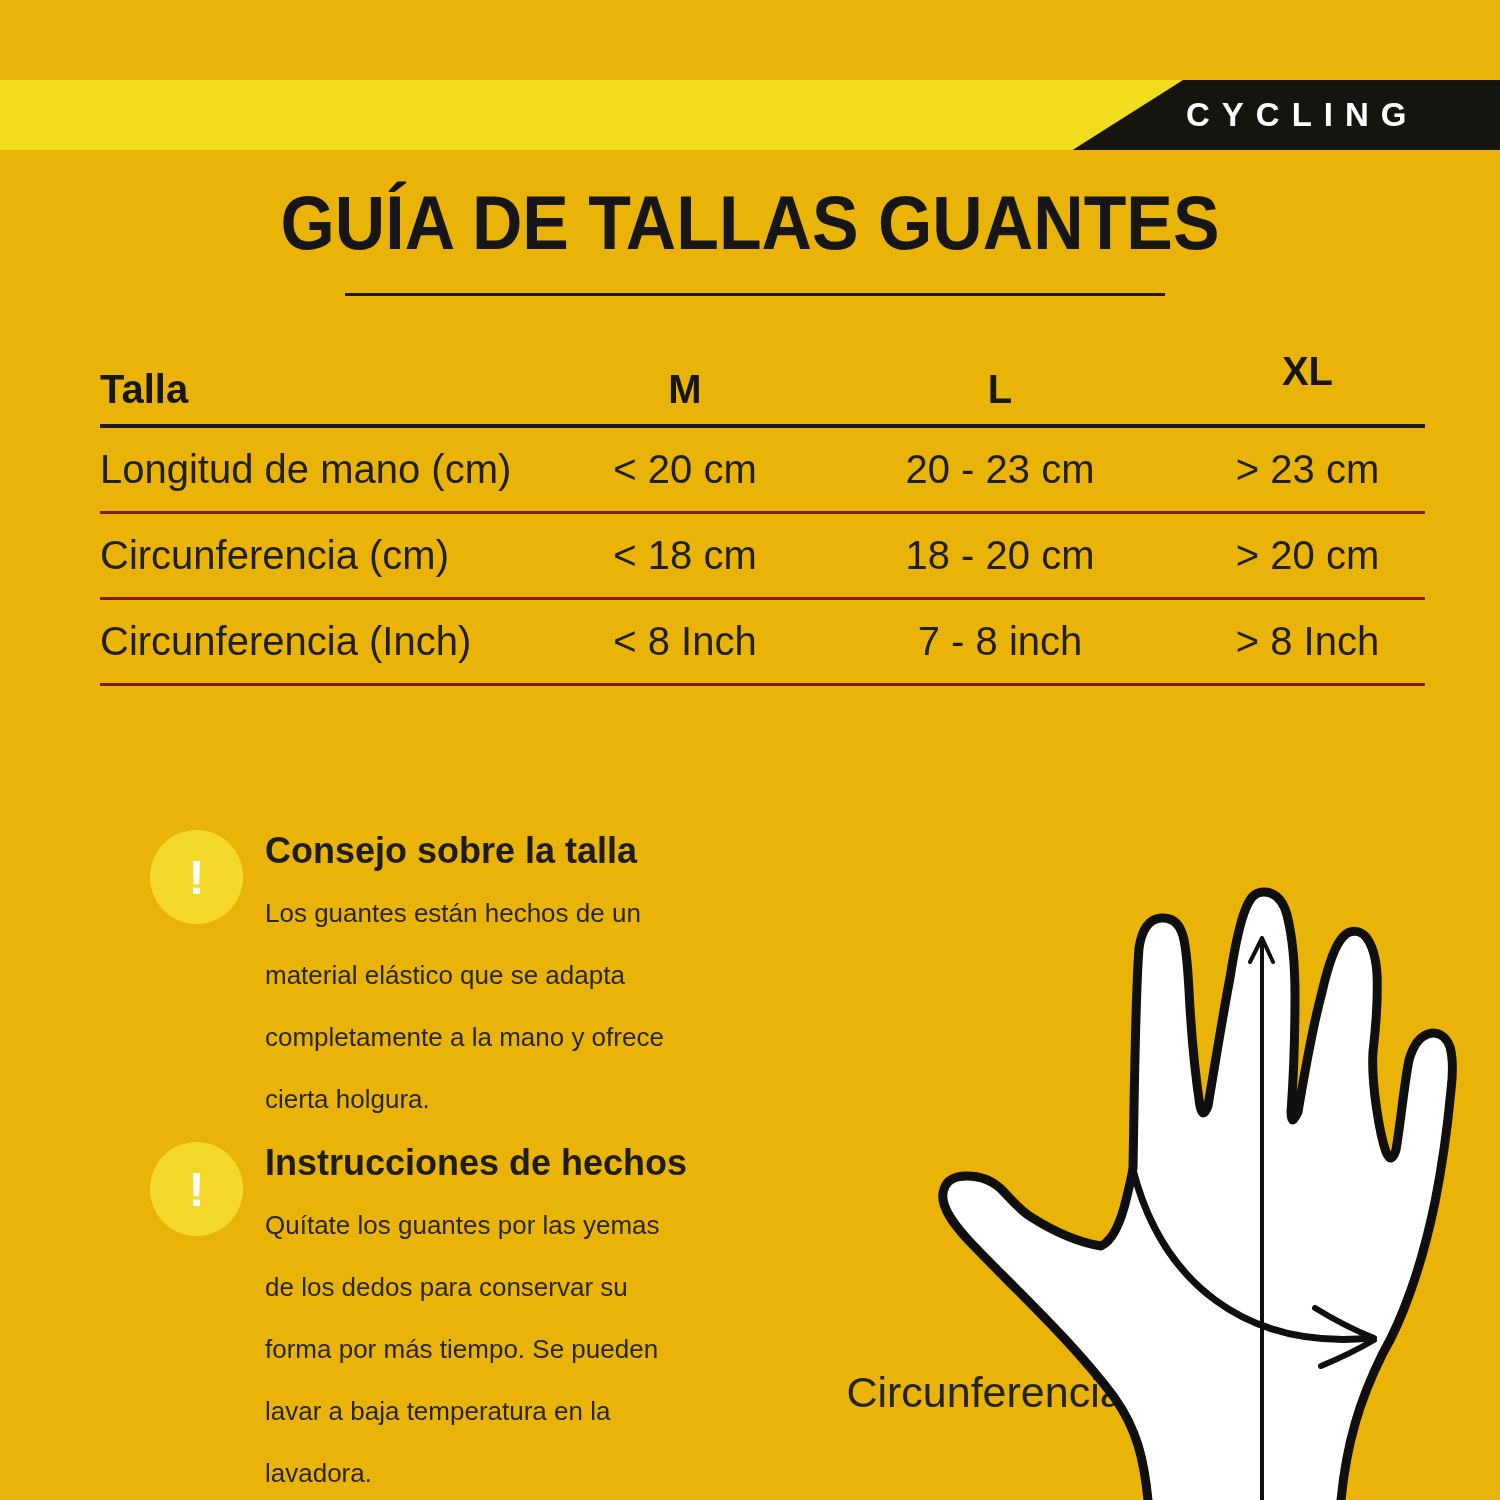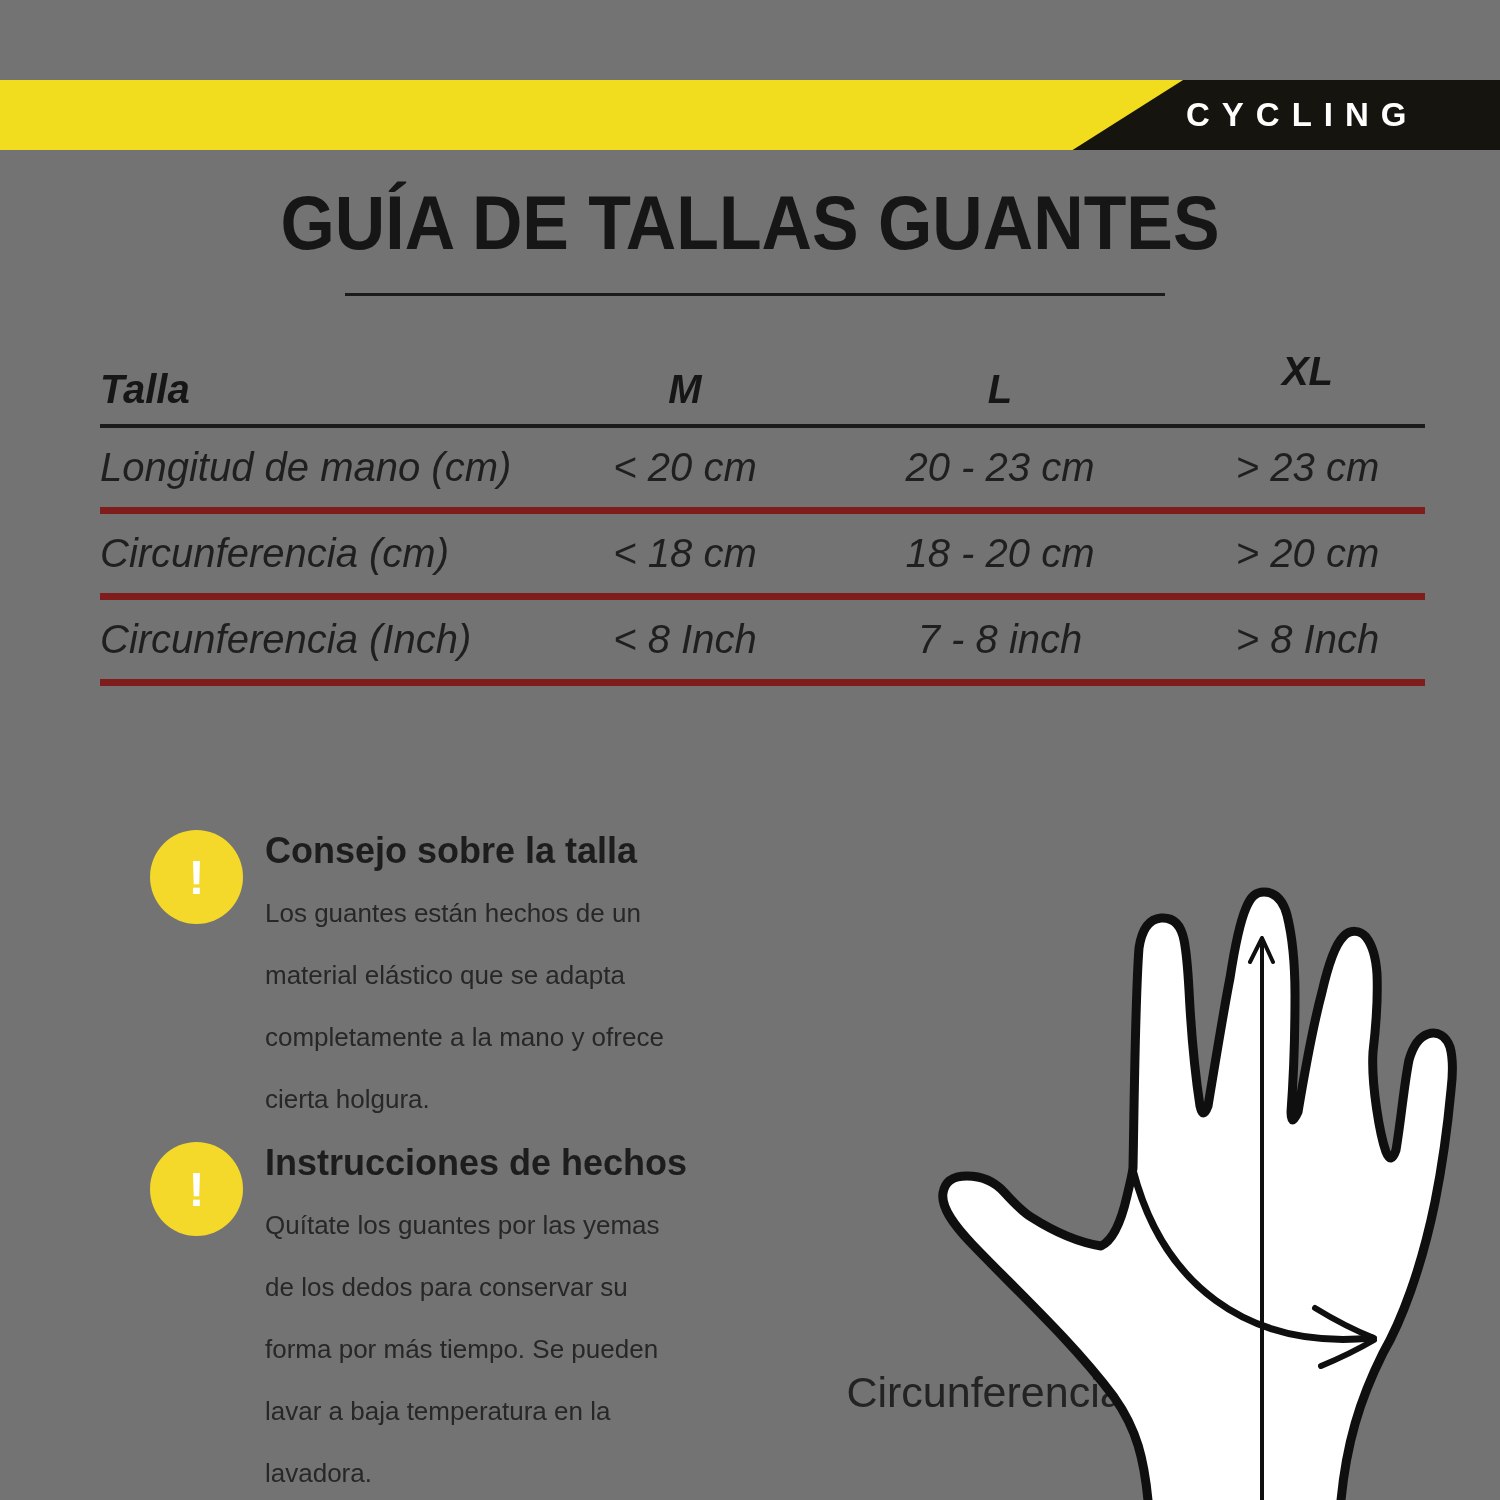--- a/index.html
+++ b/index.html
@@ -1,17 +1,17 @@
 <!DOCTYPE html>
 <html><head>
 <meta charset="utf-8">
 <title>Size Guide</title>
 <style>
   html,body{margin:0;padding:0;background:#ffffff;}
-  .page{position:relative;width:1500px;height:1500px;overflow:hidden;background:#737373;
+  .page{position:relative;width:1500px;height:1500px;overflow:hidden;background:#eab308;
         font-family:"Liberation Sans", sans-serif;color:#1f1f1f;}
 
   
   .banner{position:absolute;left:0;top:80px;width:1500px;height:70px;}
   .banner-yellow{position:absolute;left:0;top:0;width:100%;height:100%;background:#F1DD1D;}
   .banner-black{position:absolute;top:0;right:0;width:430px;height:70px;background:#16140F;
                 clip-path:polygon(26.3% 0,100% 0,100% 100%,0.6% 100%);
                 display:flex;align-items:center;}
   .banner-label{margin-left:116px;color:#ffffff;font-size:33px;font-weight:700;
                 letter-spacing:12px;line-height:70px;white-space:nowrap;}
@@ -20,22 +20,22 @@
   .title{position:absolute;left:0;top:182px;width:1500px;text-align:center;
          font-size:72px;font-weight:700;letter-spacing:0px;color:#161616;
          transform:scale(0.97,1.05);}
   .title-underline{position:absolute;left:345px;top:293px;width:820px;height:3px;background:#1b1b1b;}
 
   
   .size-table{position:absolute;left:100px;top:332px;width:1325px;font-size:40px;}
   .t-head,.t-row{display:grid;grid-template-columns:460px 250px 380px 235px;}
   .t-head{height:80px;align-items:end;border-bottom:4px solid #1b1b1b;padding-bottom:12px;}
   .t-head .c{font-weight:700;color:#161616;}
-  .t-row{height:86px;align-items:center;border-bottom:7px solid #7f1d1d;box-sizing:border-box;}
-  .c{white-space:nowrap;font-style:italic;}
+  .t-row{height:86px;align-items:center;border-bottom:3px solid #7f1d1d;box-sizing:border-box;}
+  .c{white-space:nowrap;}
   .c.center{text-align:center;}
   .c.xl-head{transform:translateY(-18px);}
   .row-label{color:#1f1f1f;}
 
   
   .advice{position:absolute;left:148px;width:770px;}
   .advice-1{top:820px;}
   .advice-2{top:1132px;}
   .advice-icon{position:absolute;left:2px;top:10px;width:93px;height:94px;border-radius:50%;
                background:#F4D92B;color:#ffffff;font-size:48px;font-weight:700;

